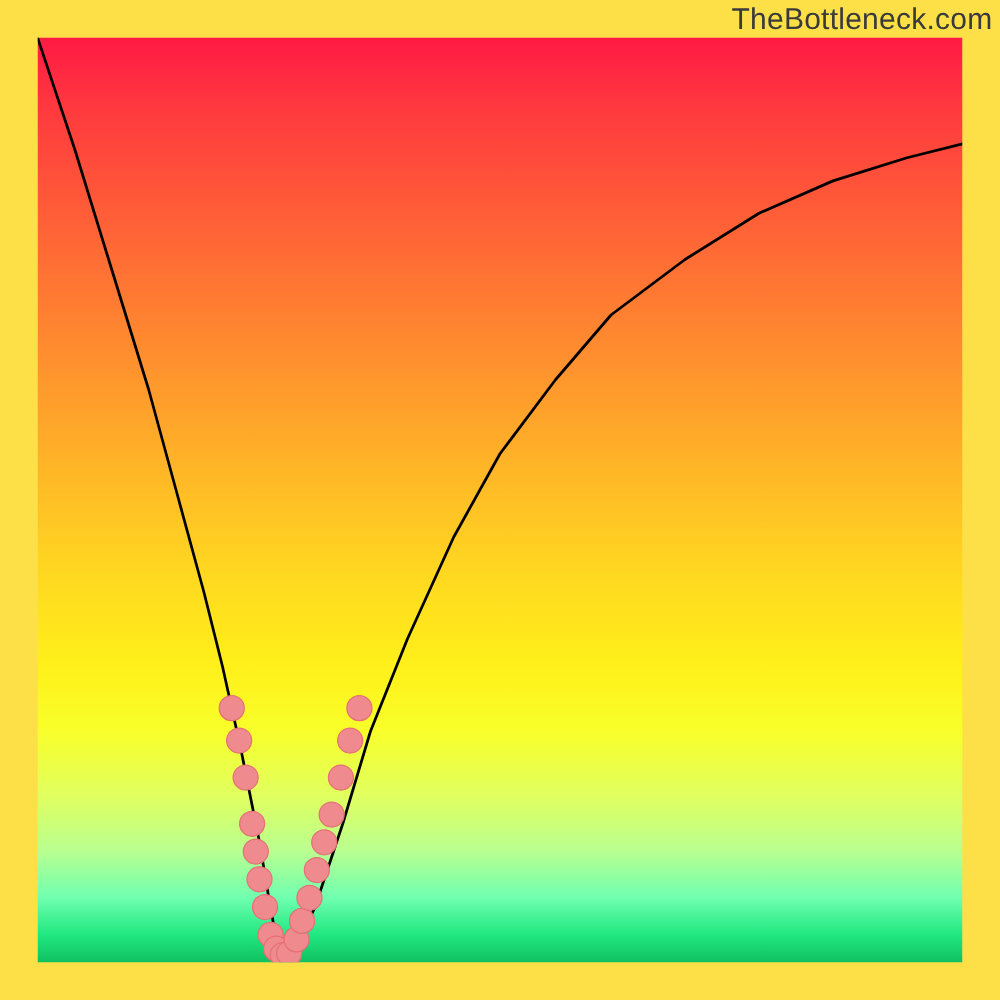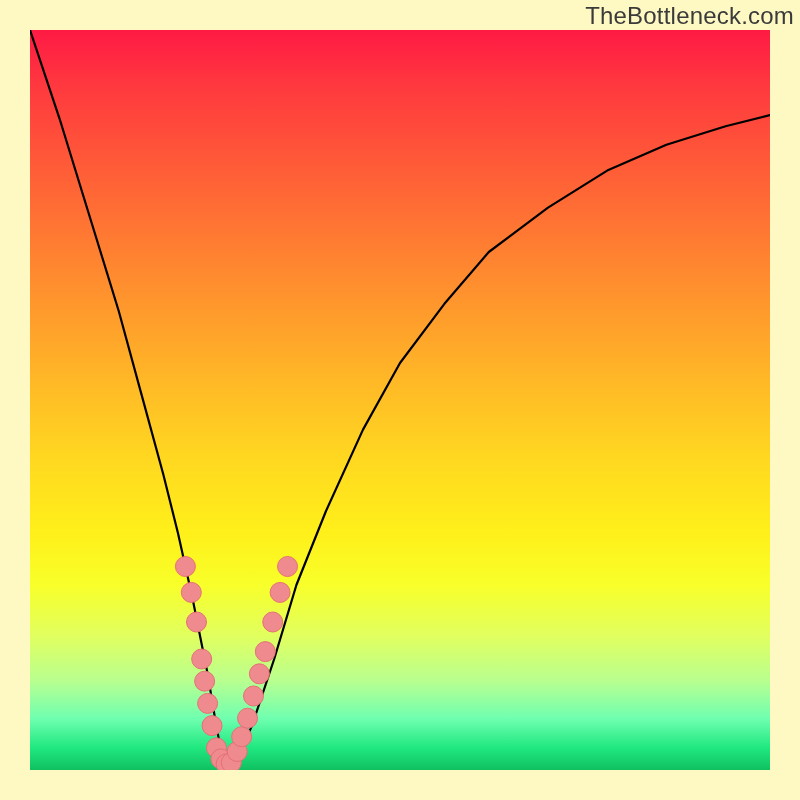--- a/index.html
+++ b/index.html
@@ -10,21 +10,21 @@
     overflow: hidden;
     background: #000;
     font-family: Arial, Helvetica, sans-serif;
   }
   .frame {
     position: absolute;
     top: 0;
     left: 0;
     width: 800px;
     height: 800px;
-    background: #fef9c3;
+    background: #fde047;
   }
   .plot {
     position: absolute;
     top: 30px;
     left: 30px;
     width: 740px;
     height: 740px;
     overflow: hidden;
   }
   .gradient-bg {

